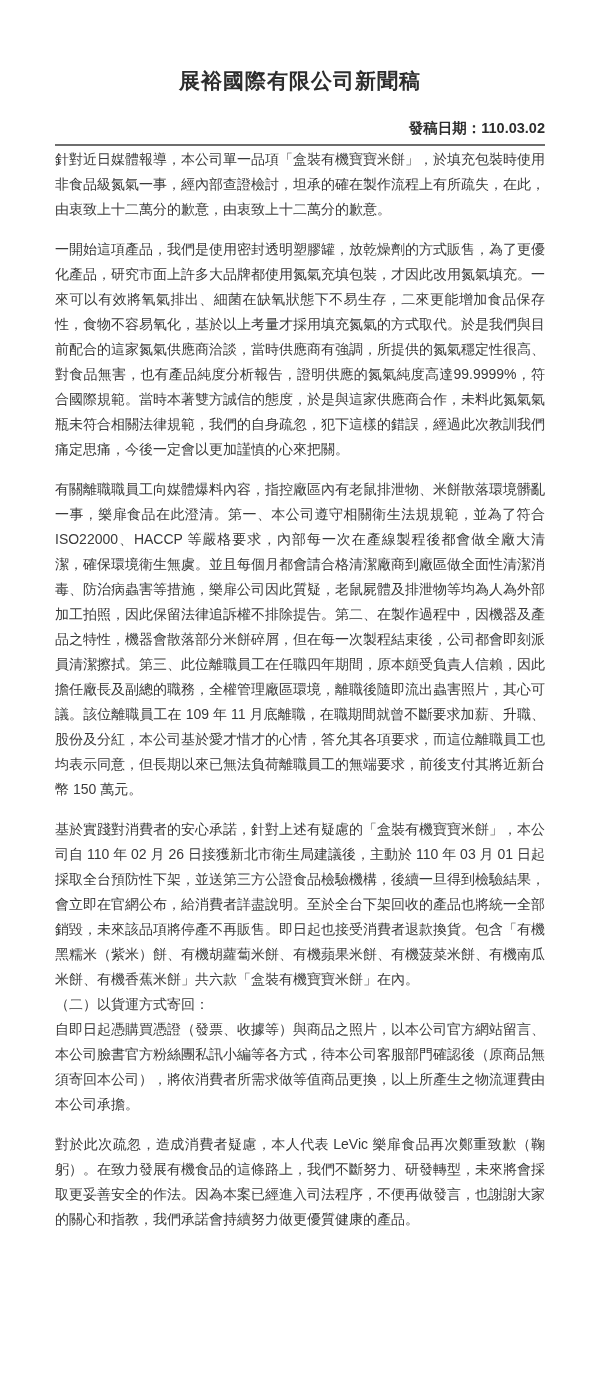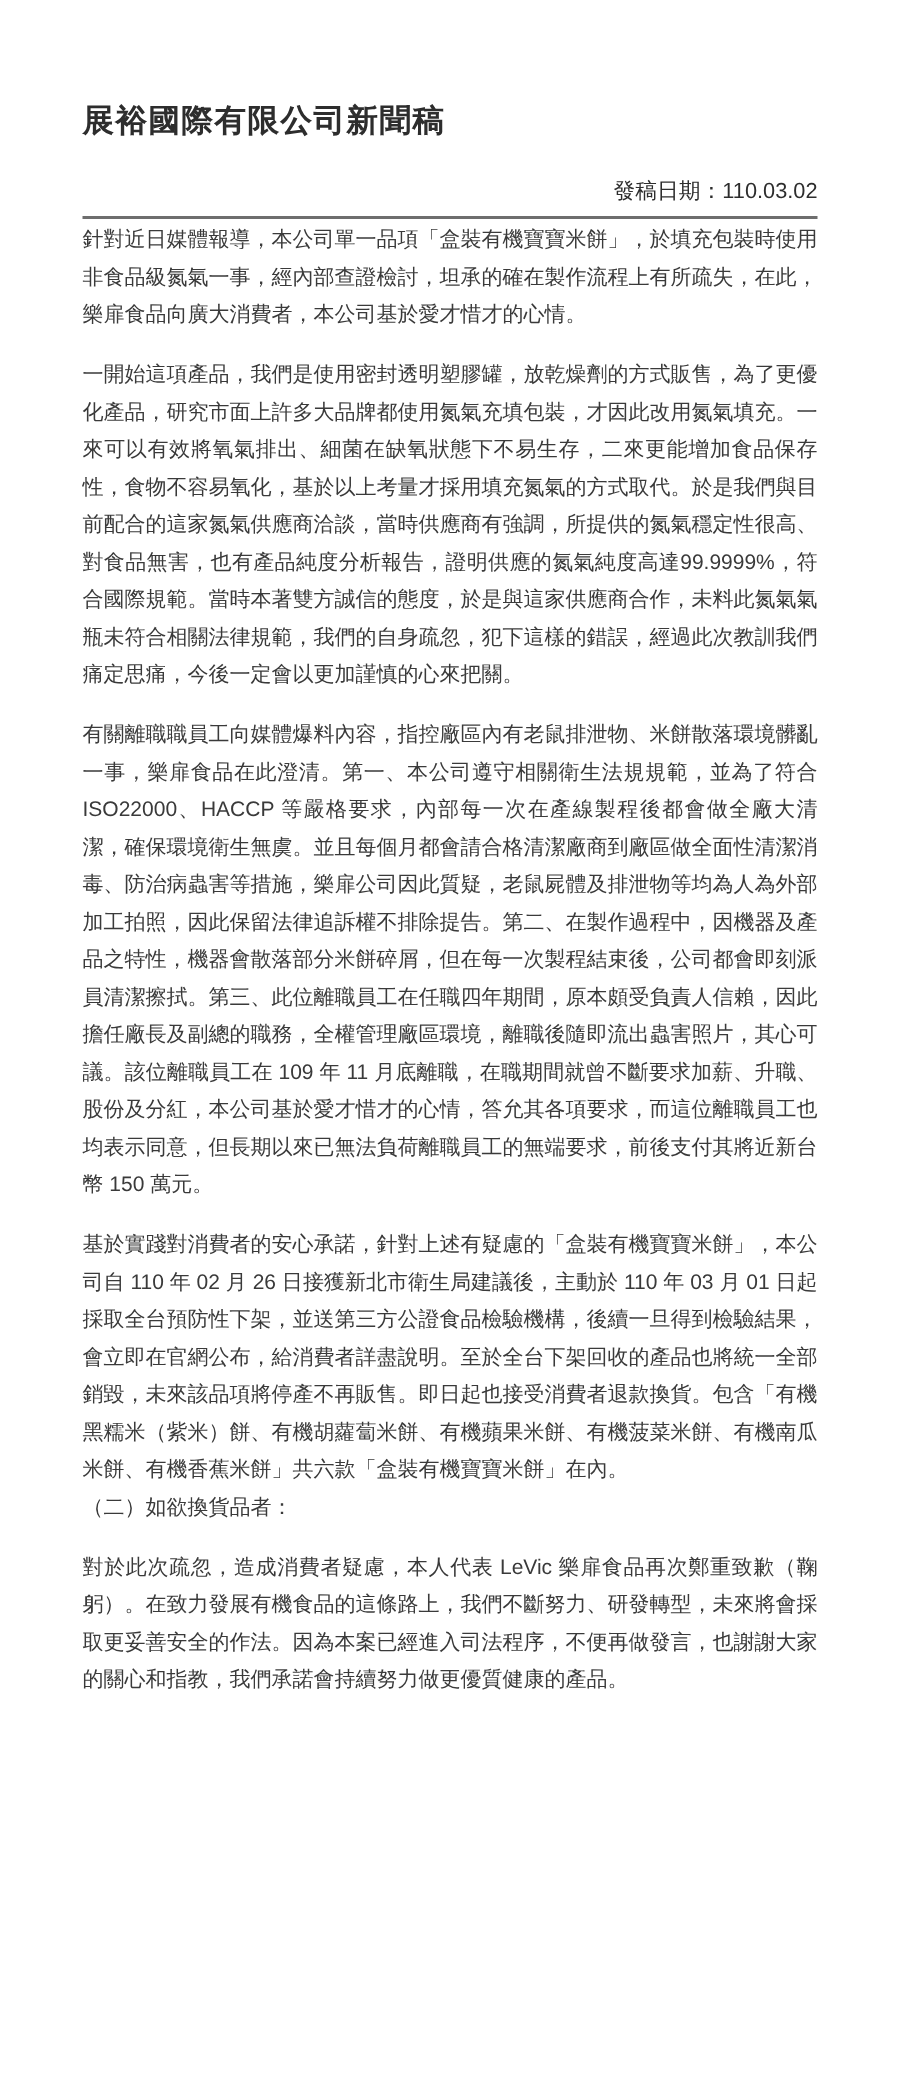--- a/index.html
+++ b/index.html
@@ -15,32 +15,33 @@
     background: #ffffff;
     box-sizing: border-box;
     padding: 0 55px;
     font-family: "Liberation Sans", sans-serif;
     color: #3a3a3a;
     overflow: hidden;
   }
   .title {
     margin: 0;
     padding-top: 68px;
+    text-align: center;
     font-size: 21px;
     line-height: 26px;
     font-weight: 700;
     color: #2d2d2d;
     letter-spacing: 1px;
   }
   .date-line {
     margin-top: 25px;
     text-align: right;
     font-size: 14.5px;
     line-height: 18px;
-    font-weight: 400;
+    font-weight: 700;
     color: #2d2d2d;
   }
   .divider {
     margin-top: 7px;
     height: 0;
     border-top: 2px solid #6e6e6e;
   }
   .body-text {
     margin-top: 1px;
     font-size: 14px;
@@ -60,21 +61,22 @@
 
 <div class="page">
 
   <h1 class="title">展裕國際有限公司新聞稿</h1>
 
   <div class="date-line">發稿日期：110.03.02</div>
 
   <div class="divider"></div>
 
   <div class="body-text">
-    <p>針對近日媒體報導，本公司單一品項「盒裝有機寶寶米餅」，於填充包裝時使用非食品級氮氣一事，經內部查證檢討，坦承的確在製作流程上有所疏失，在此，樂扉食品向廣大消費者，本公司基於愛才惜才的心情。</p>
+    <p>針對近日媒體報導，本公司單一品項「盒裝有機寶寶米餅」，於填充包裝時使用非食品級氮氣一事，經內部查證檢討，坦承的確在製作流程上有所疏失，在此，由衷致上十二萬分的歉意，由衷致上十二萬分的歉意。</p>
     <p class="gap">一開始這項產品，我們是使用密封透明塑膠罐，放乾燥劑的方式販售，為了更優化產品，研究市面上許多大品牌都使用氮氣充填包裝，才因此改用氮氣填充。一來可以有效將氧氣排出、細菌在缺氧狀態下不易生存，二來更能增加食品保存性，食物不容易氧化，基於以上考量才採用填充氮氣的方式取代。於是我們與目前配合的這家氮氣供應商洽談，當時供應商有強調，所提供的氮氣穩定性很高、對食品無害，也有產品純度分析報告，證明供應的氮氣純度高達99.9999%，符合國際規範。當時本著雙方誠信的態度，於是與這家供應商合作，未料此氮氣氣瓶未符合相關法律規範，我們的自身疏忽，犯下這樣的錯誤，經過此次教訓我們痛定思痛，今後一定會以更加謹慎的心來把關。</p>
     <p class="gap">有關離職職員工向媒體爆料內容，指控廠區內有老鼠排泄物、米餅散落環境髒亂一事，樂扉食品在此澄清。第一、本公司遵守相關衛生法規規範，並為了符合 ISO22000、HACCP 等嚴格要求，內部每一次在產線製程後都會做全廠大清潔，確保環境衛生無虞。並且每個月都會請合格清潔廠商到廠區做全面性清潔消毒、防治病蟲害等措施，樂扉公司因此質疑，老鼠屍體及排泄物等均為人為外部加工拍照，因此保留法律追訴權不排除提告。第二、在製作過程中，因機器及產品之特性，機器會散落部分米餅碎屑，但在每一次製程結束後，公司都會即刻派員清潔擦拭。第三、此位離職員工在任職四年期間，原本頗受負責人信賴，因此擔任廠長及副總的職務，全權管理廠區環境，離職後隨即流出蟲害照片，其心可議。該位離職員工在 109 年 11 月底離職，在職期間就曾不斷要求加薪、升職、股份及分紅，本公司基於愛才惜才的心情，答允其各項要求，而這位離職員工也均表示同意，但長期以來已無法負荷離職員工的無端要求，前後支付其將近新台幣 150 萬元。</p>
     <p class="gap">基於實踐對消費者的安心承諾，針對上述有疑慮的「盒裝有機寶寶米餅」，本公司自 110 年 02 月 26 日接獲新北市衛生局建議後，主動於 110 年 03 月 01 日起採取全台預防性下架，並送第三方公證食品檢驗機構，後續一旦得到檢驗結果，會立即在官網公布，給消費者詳盡說明。至於全台下架回收的產品也將統一全部銷毀，未來該品項將停產不再販售。即日起也接受消費者退款換貨。包含「有機黑糯米（紫米）餅、有機胡蘿蔔米餅、有機蘋果米餅、有機菠菜米餅、有機南瓜米餅、有機香蕉米餅」共六款「盒裝有機寶寶米餅」在內。</p>
-    <p>（二）如欲換貨品者：</p>
+    <p>（二）以貨運方式寄回：</p>
+    <p>自即日起憑購買憑證（發票、收據等）與商品之照片，以本公司官方網站留言、本公司臉書官方粉絲團私訊小編等各方式，待本公司客服部門確認後（原商品無須寄回本公司），將依消費者所需求做等值商品更換，以上所產生之物流運費由本公司承擔。</p>
     <p class="gap">對於此次疏忽，造成消費者疑慮，本人代表 LeVic 樂扉食品再次鄭重致歉（鞠躬）。在致力發展有機食品的這條路上，我們不斷努力、研發轉型，未來將會採取更妥善安全的作法。因為本案已經進入司法程序，不便再做發言，也謝謝大家的關心和指教，我們承諾會持續努力做更優質健康的產品。</p>
   </div>
 
 </div>
 
 </body></html>

